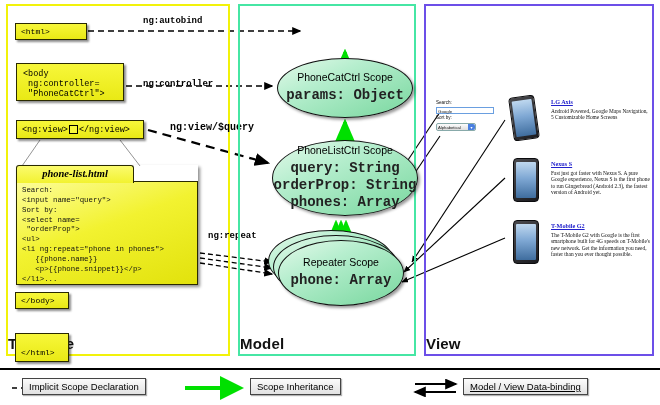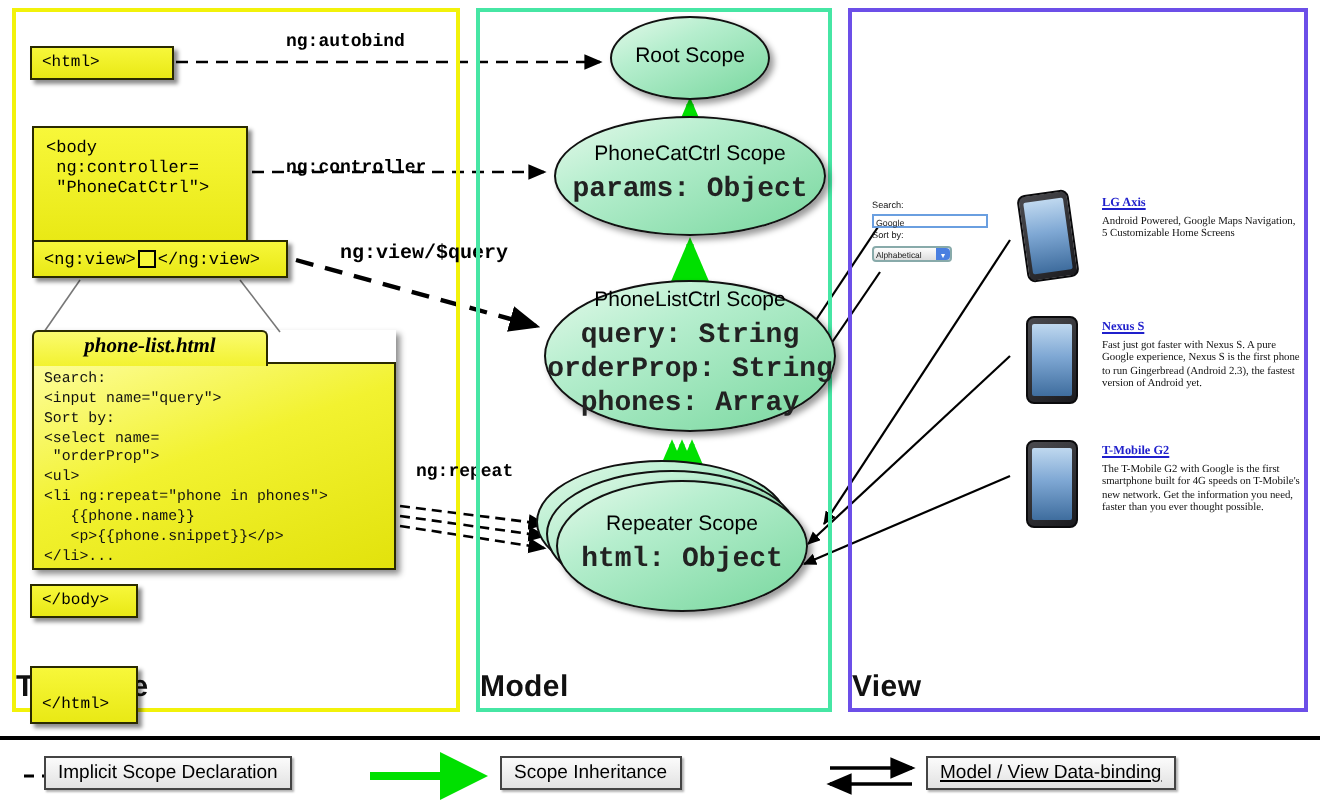--- a/index.html
+++ b/index.html
@@ -20,21 +20,21 @@
 
   
   .ybox{position:absolute;background:linear-gradient(180deg,#f7f73a 0%,#e9e915 100%);
         border:1.5px solid #2a2a00;box-sizing:border-box;
         font-family:"Liberation Mono",monospace;font-weight:normal;
         color:#000;box-shadow:2px 2px 2px rgba(0,0,0,.45);
         white-space:pre;line-height:1.18;}
 
   #box-html{left:15px;top:23px;width:72px;height:17px;font-size:8px;
             padding:3px 0 0 5px;}
-  #box-body{left:16px;top:63px;width:108px;height:58px;font-size:8.5px;
+  #box-body{left:16px;top:63px;width:108px;height:38px;font-size:8.5px;
             padding:5px 0 0 6px;}
   #box-ngview{left:16px;top:120px;width:128px;height:19px;font-size:8.5px;
               padding:4px 0 0 5px;}
   #box-bodyclose{left:15px;top:292px;width:54px;height:17px;font-size:8px;
                  padding:3px 0 0 5px;}
   #box-htmlclose{left:15px;top:333px;width:54px;height:29px;font-size:8px;
                  padding:14px 0 0 5px;}
 
   .ngview-sq{display:inline-block;width:7px;height:7px;border:1px solid #000;
              background:#f7f73a;vertical-align:middle;margin:0 1px;}
@@ -199,45 +199,41 @@
 
   <div class="conn-label" id="lbl-autobind">ng:autobind</div>
   <div class="conn-label" id="lbl-controller">ng:controller</div>
   <div class="conn-label" id="lbl-ngview">ng:view/$query</div>
   <div class="conn-label" id="lbl-ngrepeat">ng:repeat</div>
 
   <div class="col col-model">
     <div class="col-label">Model</div>
   </div>
 
-  <div class="scope" id="scope-root">
-    <div class="ttl">Root
-Scope</div>
-  </div>
 
   <div class="scope" id="scope-cat">
     <div class="ttl">PhoneCatCtrl
 Scope</div>
     <div class="props">params: Object</div>
   </div>
 
   <div class="scope" id="scope-list">
     <div class="ttl">PhoneListCtrl
 Scope</div>
     <div class="props">query: String
 orderProp: String
 phones: Array</div>
   </div>
 
   <div class="rep-ghost" id="rep-g1"></div>
   <div class="rep-ghost" id="rep-g2"></div>
   <div class="scope" id="scope-rep">
     <div class="ttl">Repeater
 Scope</div>
-    <div class="props">html: Object</div>
+    <div class="props">phone: Array</div>
   </div>
 
   <div class="col col-view">
     <div class="col-label">View</div>
   </div>
 
   <div id="searchbox">
     <div class="lab">Search:</div>
     <div class="inp">Google</div>
     <div class="lab">Sort by:</div>

